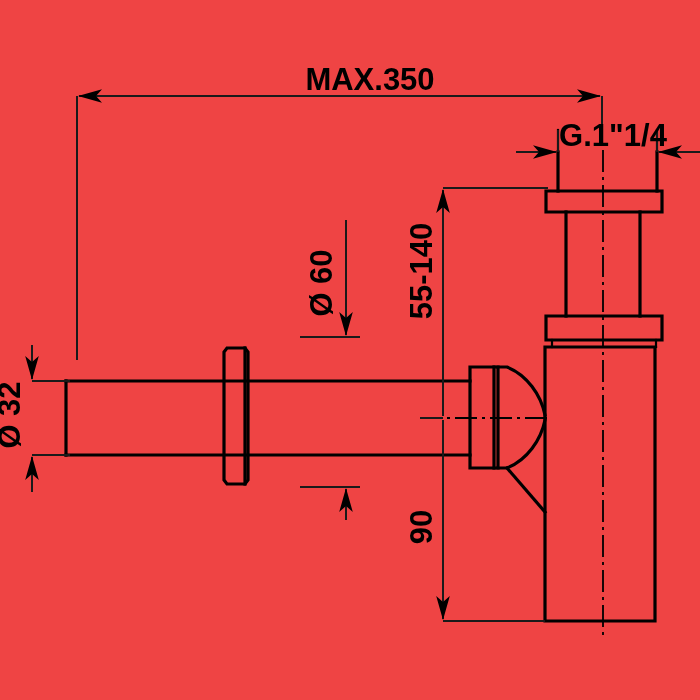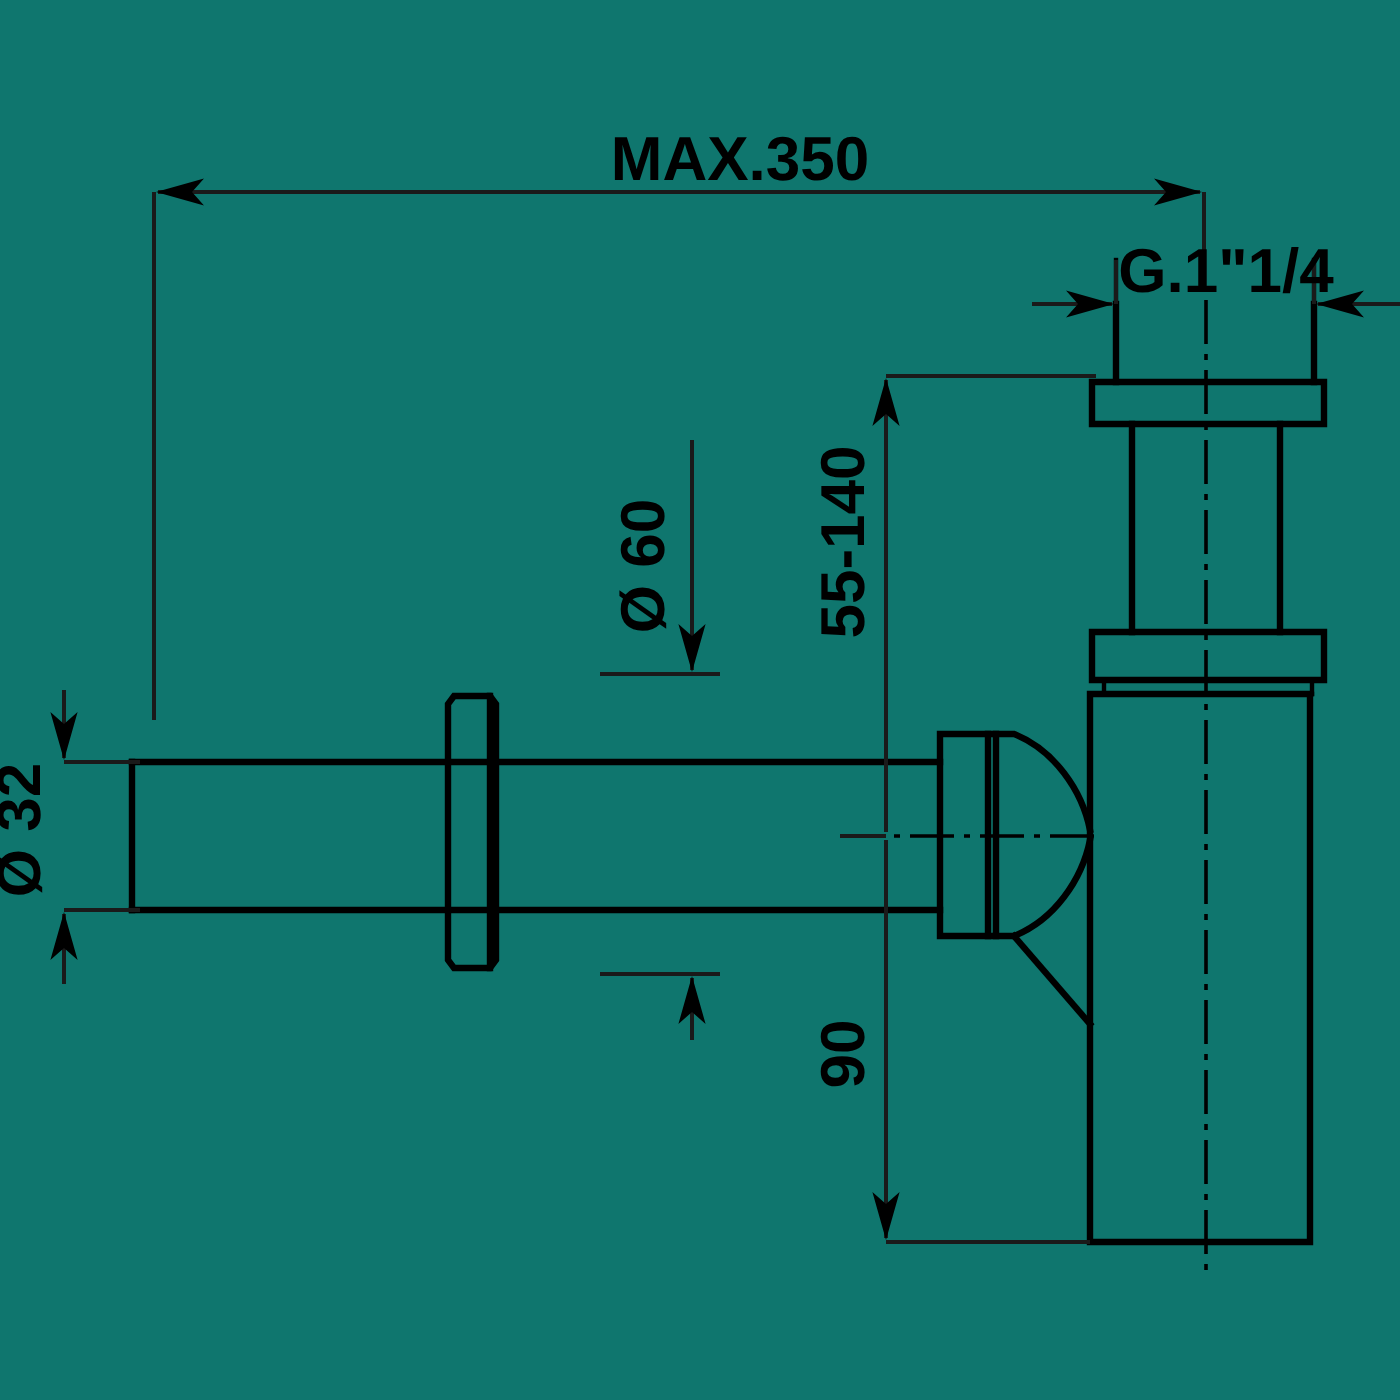--- a/index.html
+++ b/index.html
@@ -10,21 +10,21 @@
   body {
     width: 700px;
     height: 700px;
     font-family: "Liberation Sans", sans-serif;
     overflow: hidden;
   }
   #drawing-root {
     position: relative;
     width: 700px;
     height: 700px;
-    background: #0f766e;
+    background: #ef4444;
   }
   svg.tech-drawing {
     display: block;
     width: 700px;
     height: 700px;
   }
   .outline {
     fill: none;
     stroke: #000000;
     stroke-width: 3.2;

